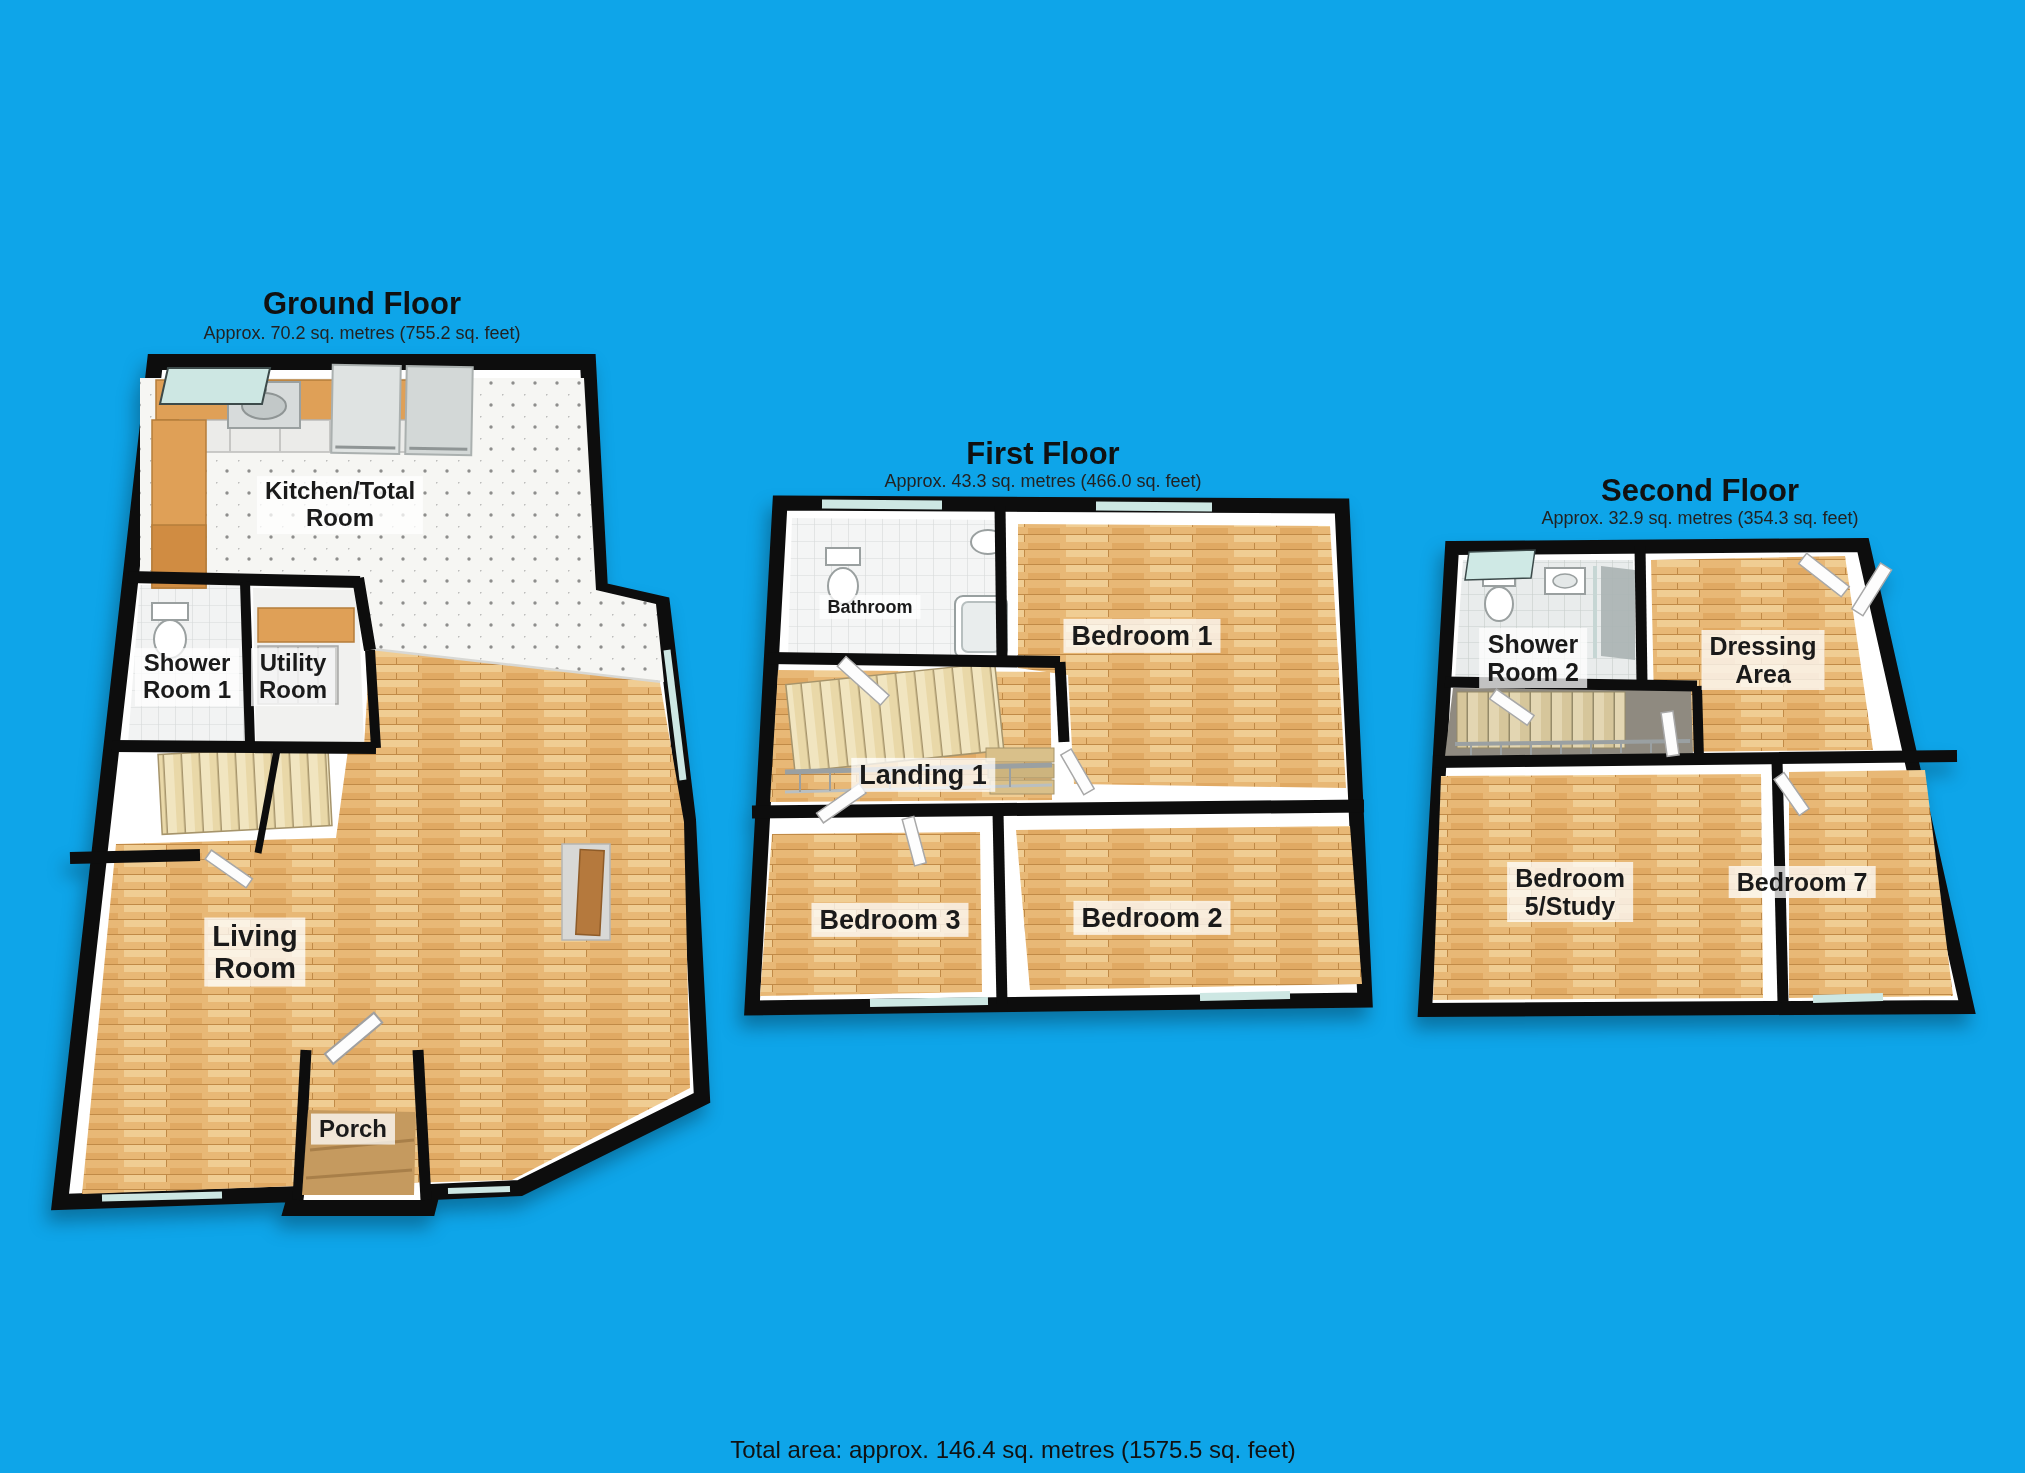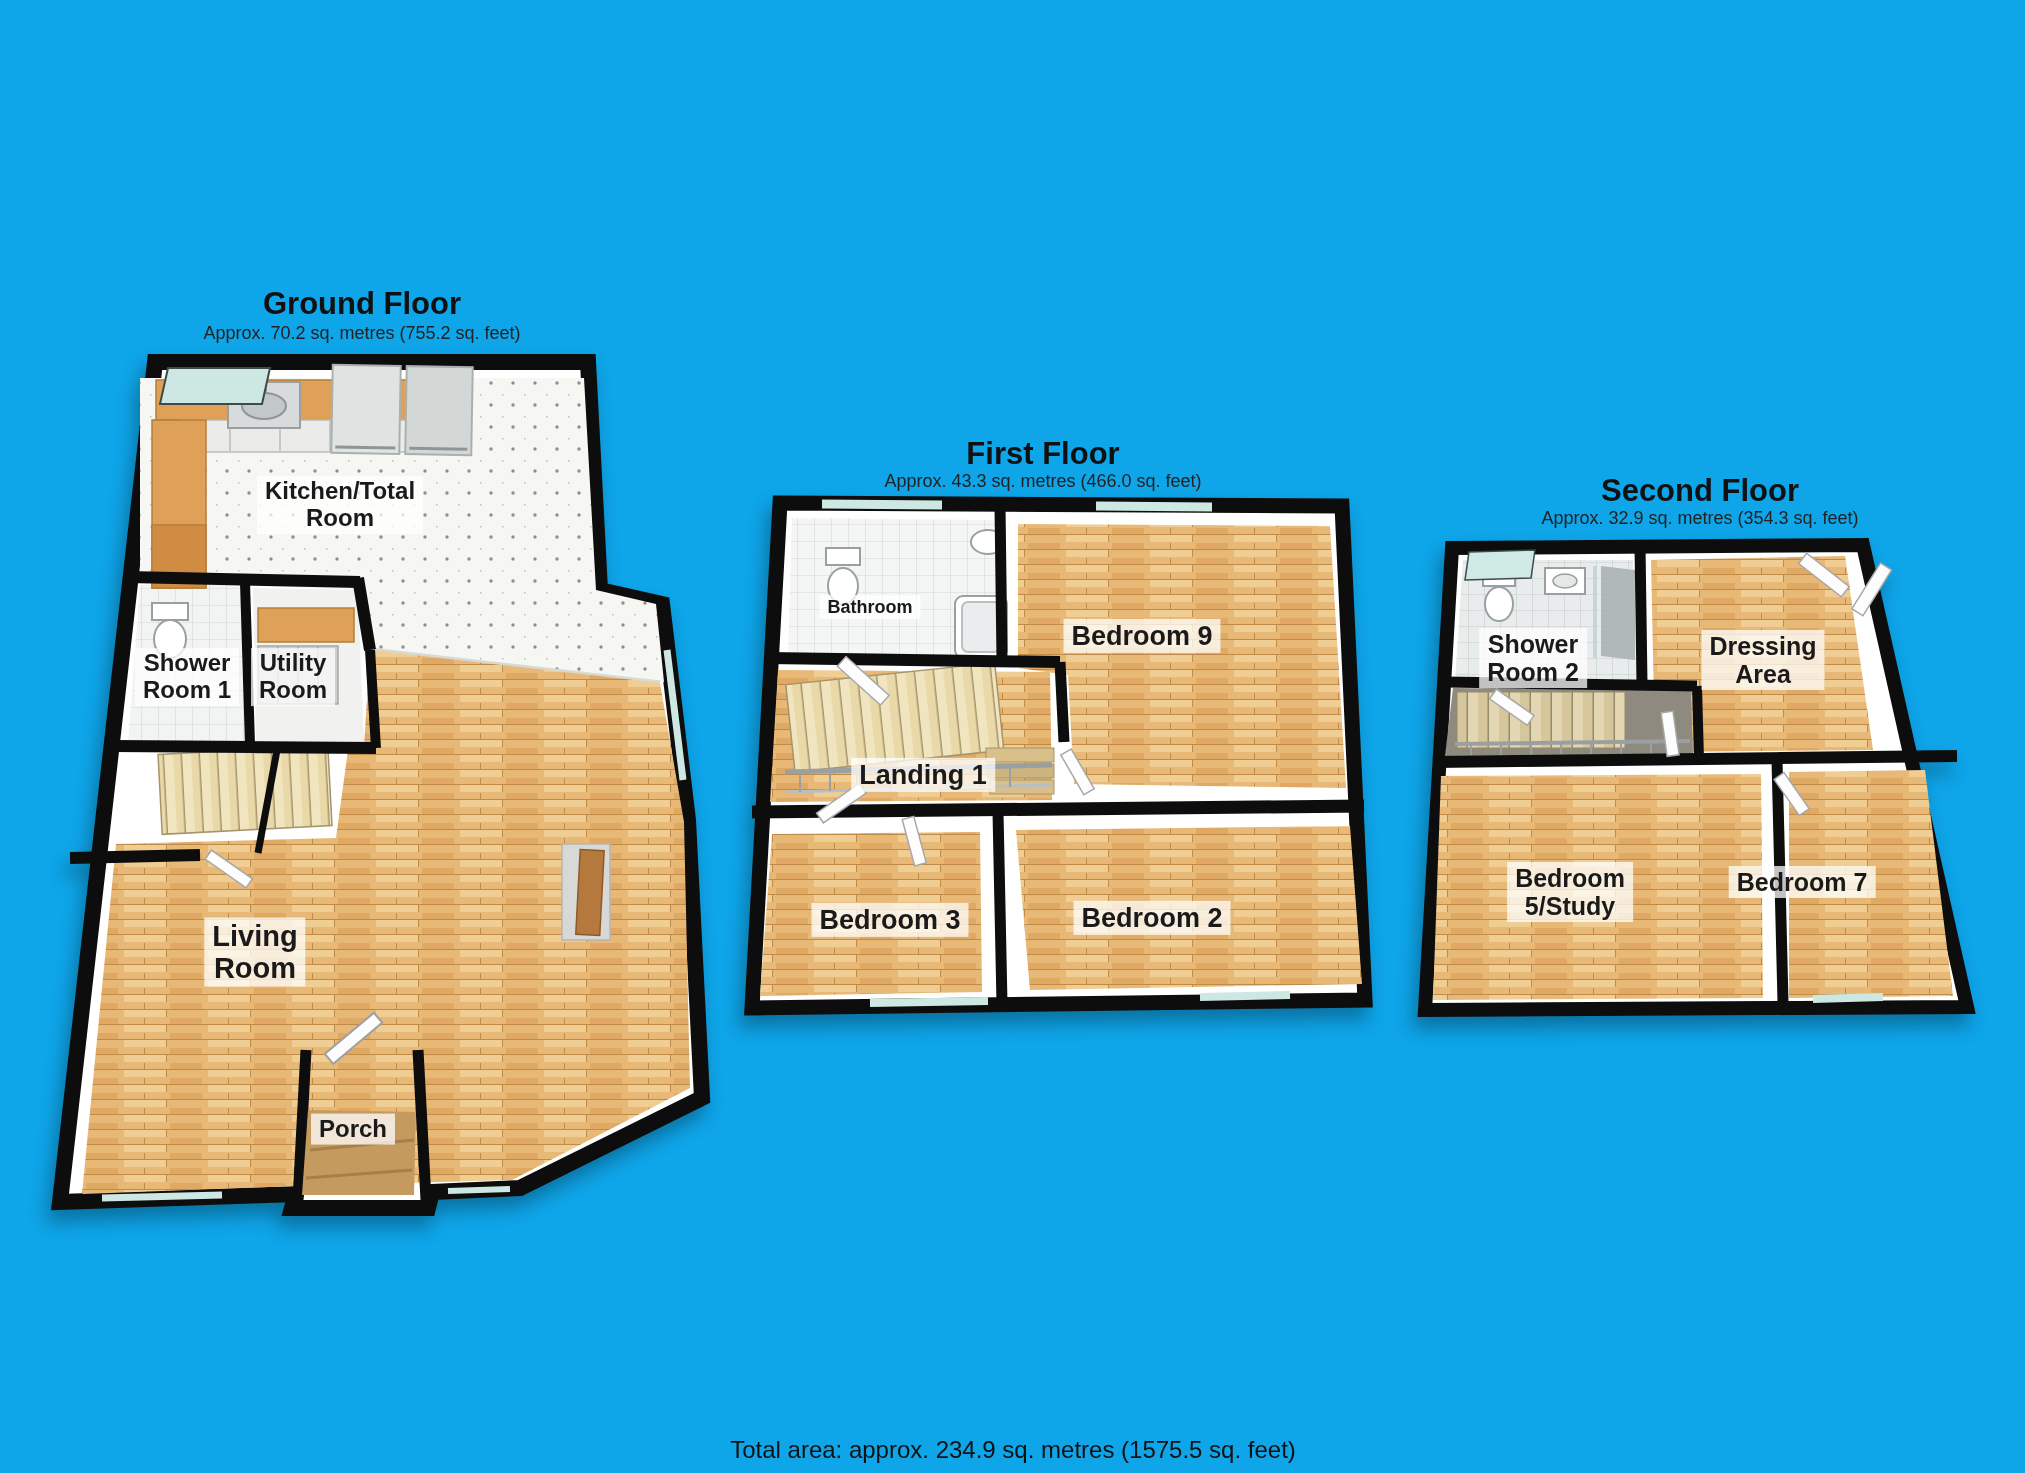--- a/index.html
+++ b/index.html
@@ -248,21 +248,21 @@
 
     <g stroke="#cde7e3">
       <line x1="92" y1="14" x2="212" y2="15" stroke-width="9"></line>
       <line x1="366" y1="16" x2="482" y2="17" stroke-width="9"></line>
       <line x1="140" y1="513" x2="258" y2="511" stroke-width="8"></line>
       <line x1="470" y1="507" x2="560" y2="505" stroke-width="8"></line>
     </g>
   </svg>
 
   <div class="room-label" style="left:870px;top:607px;font-size:18px;">Bathroom</div>
-  <div class="room-label" style="left:1142px;top:636px;font-size:27px;">Bedroom 9</div>
+  <div class="room-label" style="left:1142px;top:636px;font-size:27px;">Bedroom 1</div>
   <div class="room-label" style="left:923px;top:775px;font-size:27px;">Landing 1</div>
   <div class="room-label" style="left:890px;top:920px;font-size:27px;">Bedroom 3</div>
   <div class="room-label" style="left:1152px;top:918px;font-size:27px;">Bedroom 2</div>
 
   <div class="floor-title" style="left:1700px;top:473px;font-size:31px;">Second Floor</div>
   <div class="floor-sub" style="left:1700px;top:508px;font-size:18px;">Approx. 32.9 sq. metres (354.3 sq. feet)</div>
 
   <svg class="plan" style="left:1405px;top:530px;" width="590" height="500" viewBox="0 0 590 500">
     <defs>
       <pattern id="sw" width="84" height="15" patternUnits="userSpaceOnUse">
@@ -351,15 +351,15 @@
   </svg>
 
   <div class="room-label" style="left:1533px;top:658px;font-size:25px;">Shower
 Room 2</div>
   <div class="room-label" style="left:1763px;top:660px;font-size:25px;">Dressing
 Area</div>
   <div class="room-label" style="left:1570px;top:892px;font-size:25px;">Bedroom
 5/Study</div>
   <div class="room-label" style="left:1802px;top:882px;font-size:25px;">Bedroom 7</div>
 
-  <div class="total-area" style="left:1013px;top:1436px;font-size:24px;">Total area: approx. 234.9 sq. metres (1575.5 sq. feet)</div>
+  <div class="total-area" style="left:1013px;top:1436px;font-size:24px;">Total area: approx. 146.4 sq. metres (1575.5 sq. feet)</div>
 
 </div>
 
 </body></html>

